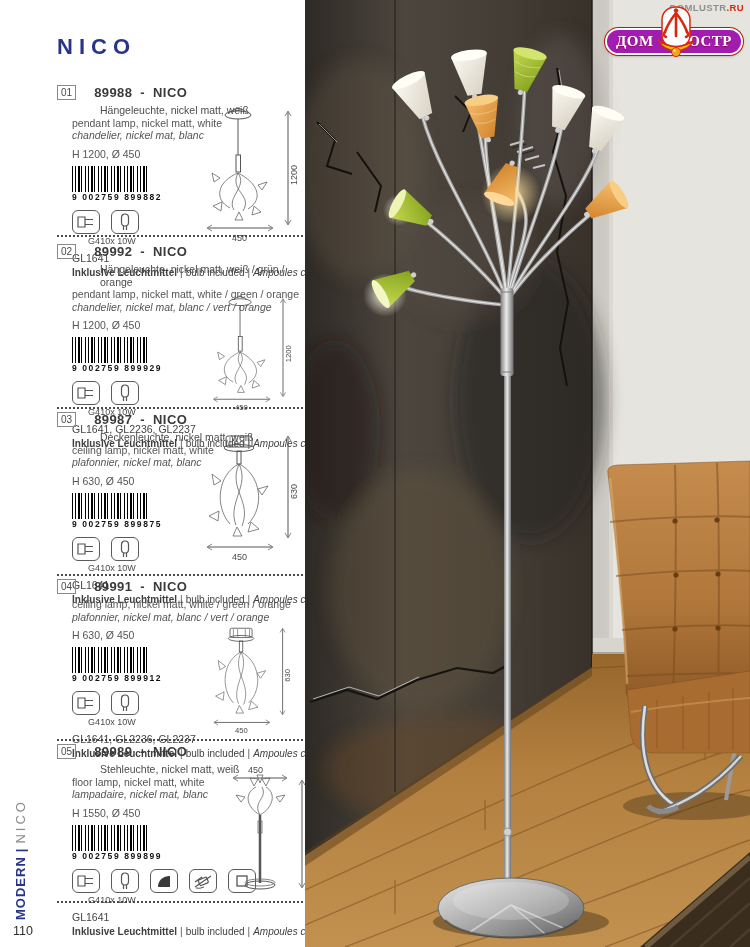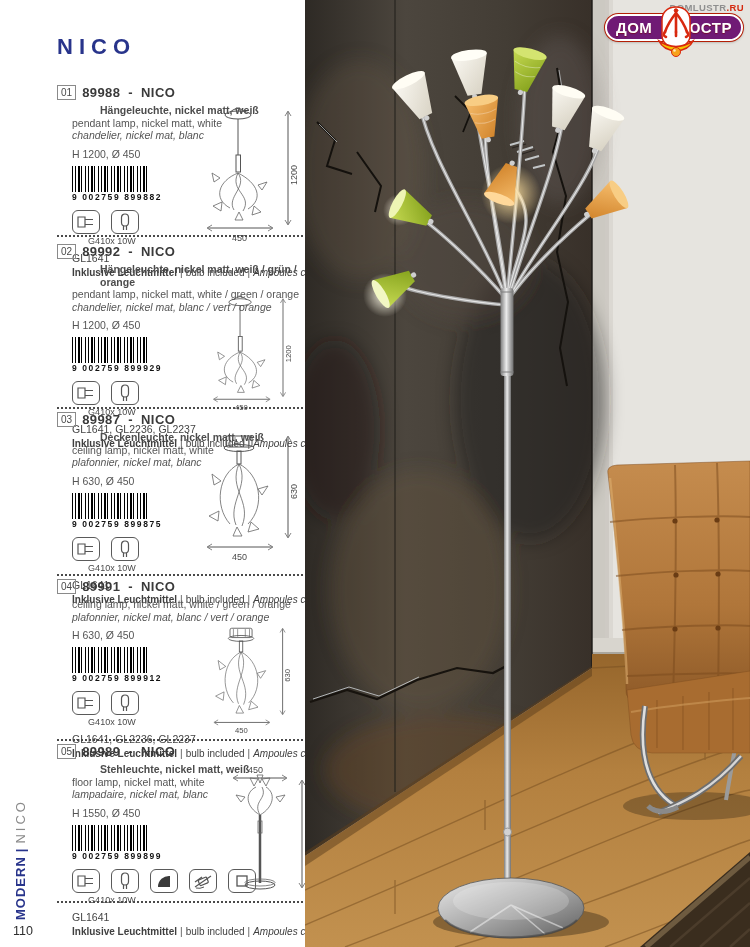--- a/index.html
+++ b/index.html
@@ -4,27 +4,27 @@
 <style>
   html,body{margin:0;padding:0;}
   body{width:750px;height:947px;position:relative;background:#fff;overflow:hidden;
        font-family:"Liberation Sans",sans-serif;color:#3c3c3c;}
   
   .cat-title{position:absolute;left:57px;top:34px;font-size:22px;font-weight:600;
              letter-spacing:6px;color:#28348b;}
   .product{position:absolute;left:57px;width:246px;border-bottom:2px dotted #4a4a4a;}
   .p1{top:82px;height:153px;} .p2{top:241px;height:166px;} .p3{top:409px;height:165px;}
   .p4{top:576px;height:163px;} .p5{top:741px;height:160px;}
-  .p-head{display:flex;align-items:center;margin-top:3px;}
+  .p-head{display:flex;align-items:center;margin-top:3px;gap:12px;}
   .num-box{border:1px solid #8a8a8a;font-size:10px;color:#4a4a4a;padding:1px 3px;
            line-height:11px;margin-right:6px;}
   .p-code{font-size:13px;font-weight:bold;color:#3a3a3a;letter-spacing:.4px;}
   .p-body{margin-left:15px;margin-top:4px;position:relative;}
   .desc{font-size:10.5px;line-height:12.5px;color:#555;}
-  .desc.de{font-weight:bold;color:#4c4c4c;padding-left:28px;}
+  .desc.de{font-weight:normal;color:#4c4c4c;padding-left:28px;}
   .desc.fr{font-style:italic;}
   .dims{font-size:10.5px;color:#555;margin-top:6px;}
   .barcode{width:78px;height:26px;margin-top:6px;
      background:repeating-linear-gradient(90deg,#000 0 1.5px,#fff 1.5px 3px,#000 3px 4.5px,
        #fff 4.5px 6px,#000 6px 8.5px,#fff 8.5px 9.5px,#000 9.5px 10.5px,#fff 10.5px 13px);}
   .bc-digits{font-size:8.5px;letter-spacing:1.6px;color:#111;margin-top:0px;font-weight:bold;}
   .icon-row{display:flex;gap:11px;margin-top:8px;height:24px;}
   .tech-icon{width:26px;height:22px;border:1.5px solid #5a5a5a;border-radius:6px;
              display:flex;align-items:center;justify-content:center;background:#fff;}
   .tech-icon svg{display:block;}
@@ -47,23 +47,23 @@
   .side-label .m{color:#28348b;font-weight:bold;}
   .side-label .bar{color:#28348b;font-weight:bold;margin:0 4px;}
   .side-label .n{color:#8a8a8a;letter-spacing:3px;}
   .page-num{position:absolute;left:13px;bottom:9px;font-size:12.5px;color:#2e2e2e;}
   
   .photo{position:absolute;left:305px;top:0;width:445px;height:947px;}
   
   .logo{position:absolute;right:2px;top:2px;width:145px;height:58px;}
   .logo-url{position:absolute;top:0;right:4px;font-size:9.5px;font-weight:bold;letter-spacing:.4px;}
   .logo-url .g{color:#8f8f8f;} .logo-url .r{color:#d42a10;}
-  .logo-pill{position:absolute;top:12px;left:2px;width:138px;height:27px;background:#701a75;
+  .logo-pill{position:absolute;top:26px;left:2px;width:138px;height:27px;background:#a21caf;
      border:2px solid #fff;border-radius:16px;box-shadow:0 0 0 1px #b31f06,0 1px 3px rgba(0,0,0,.35);
-     display:flex;align-items:center;justify-content:space-between;padding:0 9px;box-sizing:border-box;}
+     display:flex;align-items:center;justify-content:space-between;padding:0 9px;box-sizing:border-box;font-family:Liberation Serif, serif;}
   .logo-pill span{color:#fff;font-weight:bold;font-size:15px;letter-spacing:.5px;
      text-shadow:0 1px 1px rgba(120,0,0,.6);}
   .logo-emblem{position:absolute;top:3px;left:53px;width:40px;height:54px;}
 </style>
 </head>
 <body>
 
 <div class="cat-title">NICO</div>
 
 <div class="product p1">

